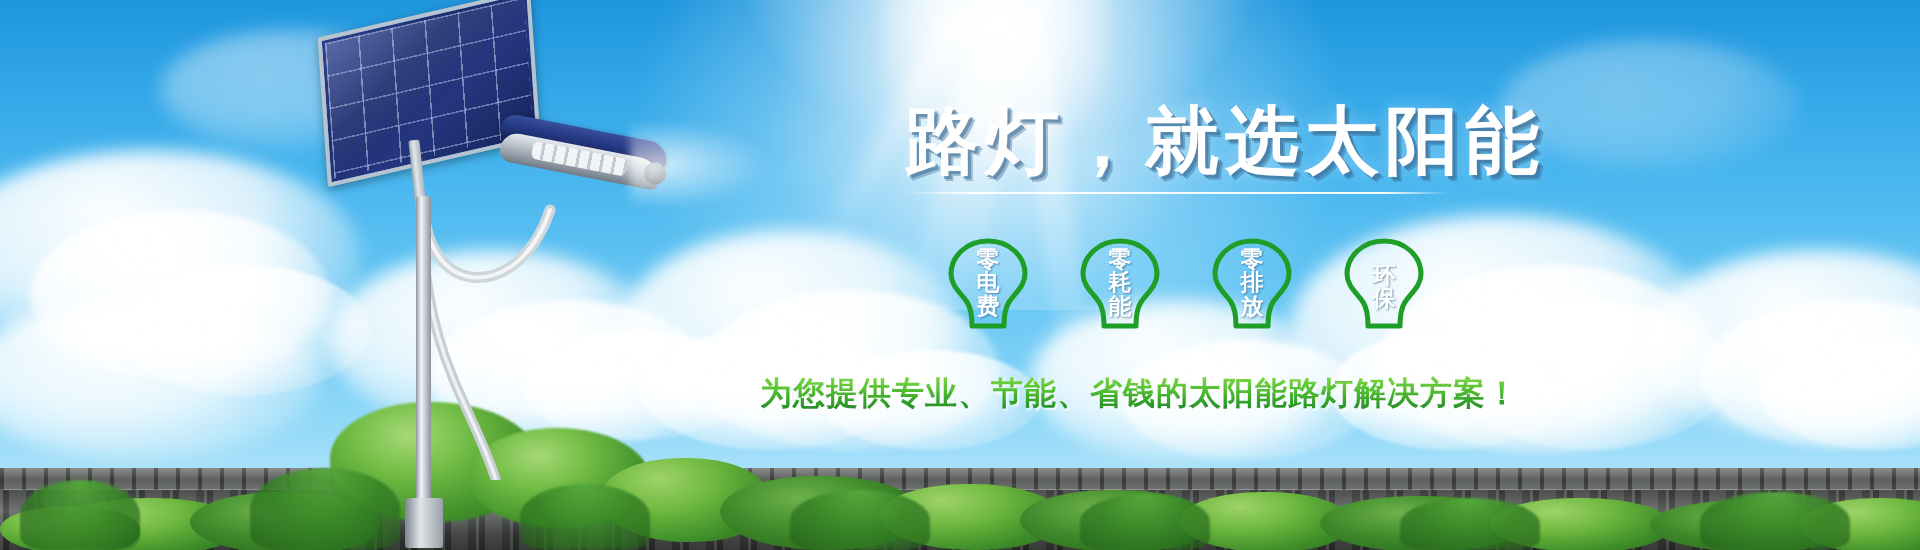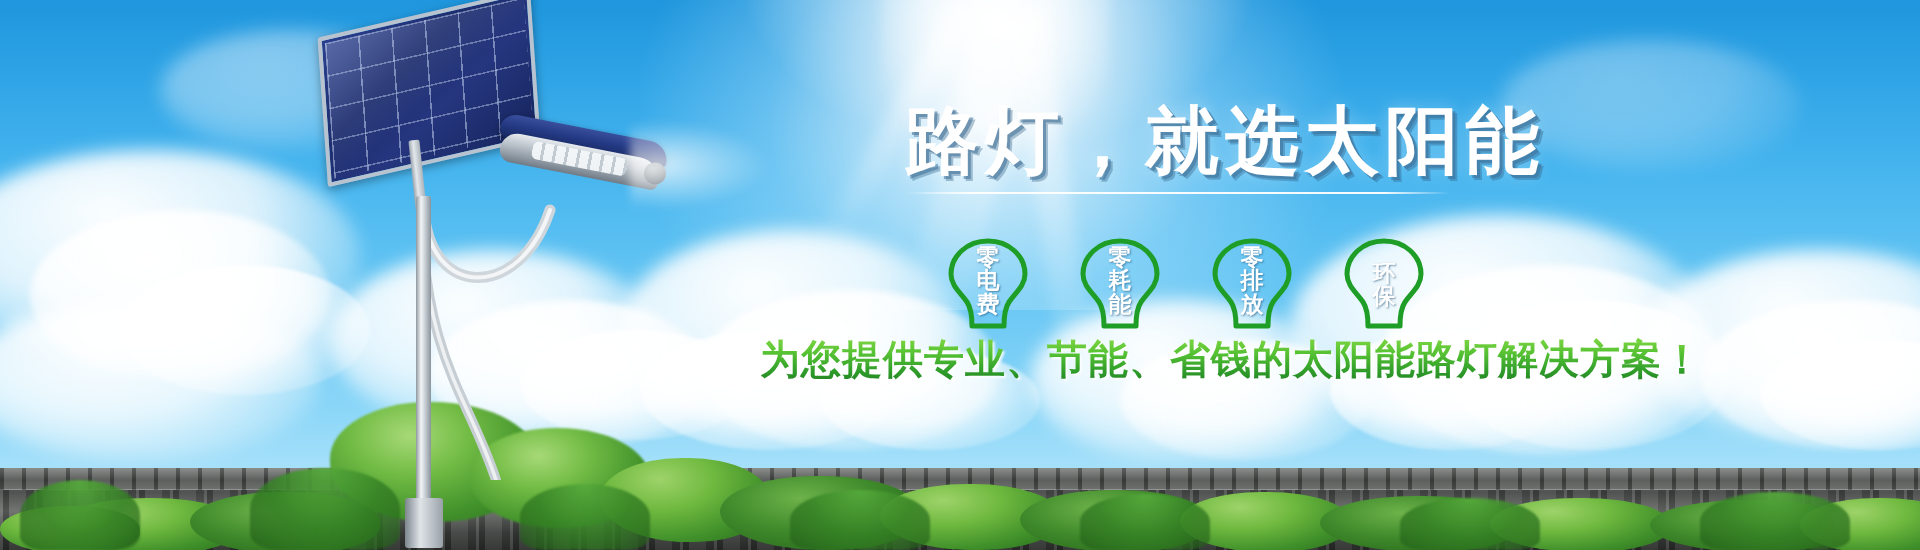--- a/index.html
+++ b/index.html
@@ -1,21 +1,20 @@
 <!DOCTYPE html>
 <html><head>
 <meta charset="utf-8">
 <style>
   html,body{margin:0;padding:0;background:#fff;}
   body{font-family:"DejaVu Sans","Liberation Sans",sans-serif;}
 
   .banner{
     position:relative;width:1920px;height:550px;overflow:hidden;
     background:#29a7e8;
-    font-family:Liberation Mono, monospace;
   }
 
   
   .sky{
     position:absolute;inset:0;
     background:
       radial-gradient(ellipse 420px 300px at 52% -6%, rgba(255,255,255,.95) 0%, rgba(255,255,255,.55) 28%, rgba(255,255,255,0) 62%),
       linear-gradient(to bottom,
         #1f96dd 0%,
         #2fa4e6 14%,
@@ -190,22 +189,22 @@
     position:absolute;left:0;top:10px;width:86px;
     text-align:center;color:#fff;line-height:1.02;
     font-size:22px;font-weight:bold;
     text-shadow:1px 1px 2px rgba(20,70,110,.55);
   }
   .badge .btxt .z{display:block;font-size:23px;}
   .badge .btxt .w{display:block;font-size:23px;}
   .badge.two .btxt{top:26px;}
 
   .tagline{
-    position:absolute;left:760px;top:332px;
-    font-size:40px;font-weight:bold;white-space:nowrap;
+    position:absolute;left:760px;top:372px;
+    font-size:32px;font-weight:bold;white-space:nowrap;
     letter-spacing:1px;
     color:#2fa83a;
     background:linear-gradient(to bottom,#8ede4a 0%,#56c233 38%,#2f9c2a 72%,#1d7a20 100%);
     -webkit-background-clip:text;background-clip:text;
     -webkit-text-fill-color:transparent;
     filter:drop-shadow(2px 2px 1px rgba(255,255,255,.85));
   }
 </style>
 </head>
 <body>

